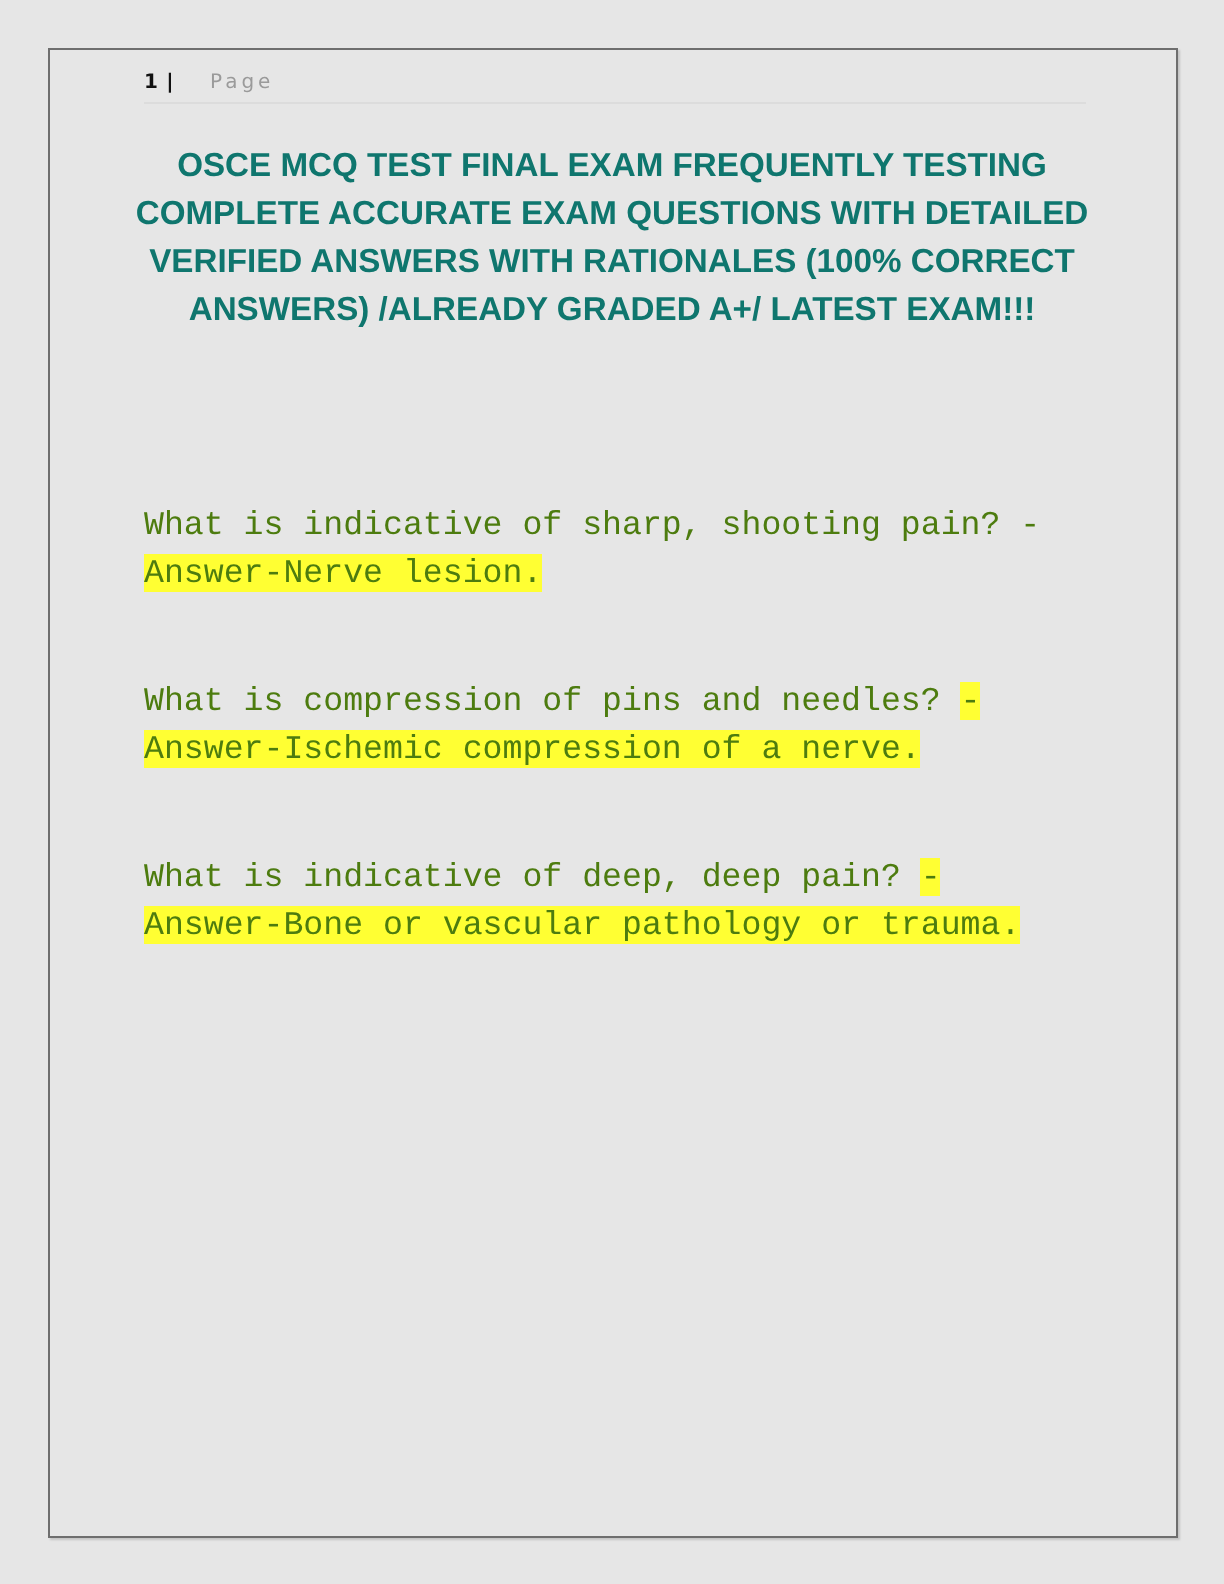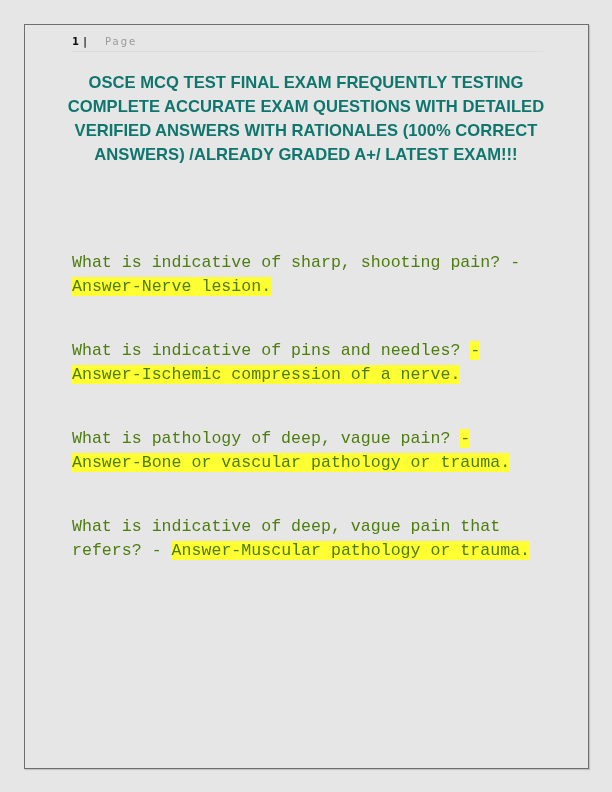--- a/index.html
+++ b/index.html
@@ -76,21 +76,18 @@
   <span class="page-word">Page</span>
 </div>
 
 <div class="title">OSCE MCQ TEST FINAL EXAM FREQUENTLY TESTING COMPLETE ACCURATE EXAM QUESTIONS WITH DETAILED VERIFIED ANSWERS WITH RATIONALES (100% CORRECT ANSWERS) /ALREADY GRADED A+/ LATEST EXAM!!!</div>
 
 <div class="qa-list">
   <div class="qa-item">
     <span>What is indicative of sharp, shooting pain? - </span><span class="hl">Answer-Nerve lesion.</span>
   </div>
   <div class="qa-item">
-    <span>What is indicative of pins and needles? </span><span class="hl">- Answer-Ischemic compression of a nerve.</span>
+    <span>What is compression of pins and needles? </span><span class="hl">- Answer-Ischemic compression of a nerve.</span>
   </div>
   <div class="qa-item">
-    <span>What is pathology of deep, vague pain? </span><span class="hl">- Answer-Bone or vascular pathology or trauma.</span>
-  </div>
-  <div class="qa-item">
-    <span>What is indicative of deep, vague pain that refers? - </span><span class="hl">Answer-Muscular pathology or trauma.</span>
+    <span>What is indicative of deep, deep pain? </span><span class="hl">- Answer-Bone or vascular pathology or trauma.</span>
   </div>
 </div>
 
 </body></html>

